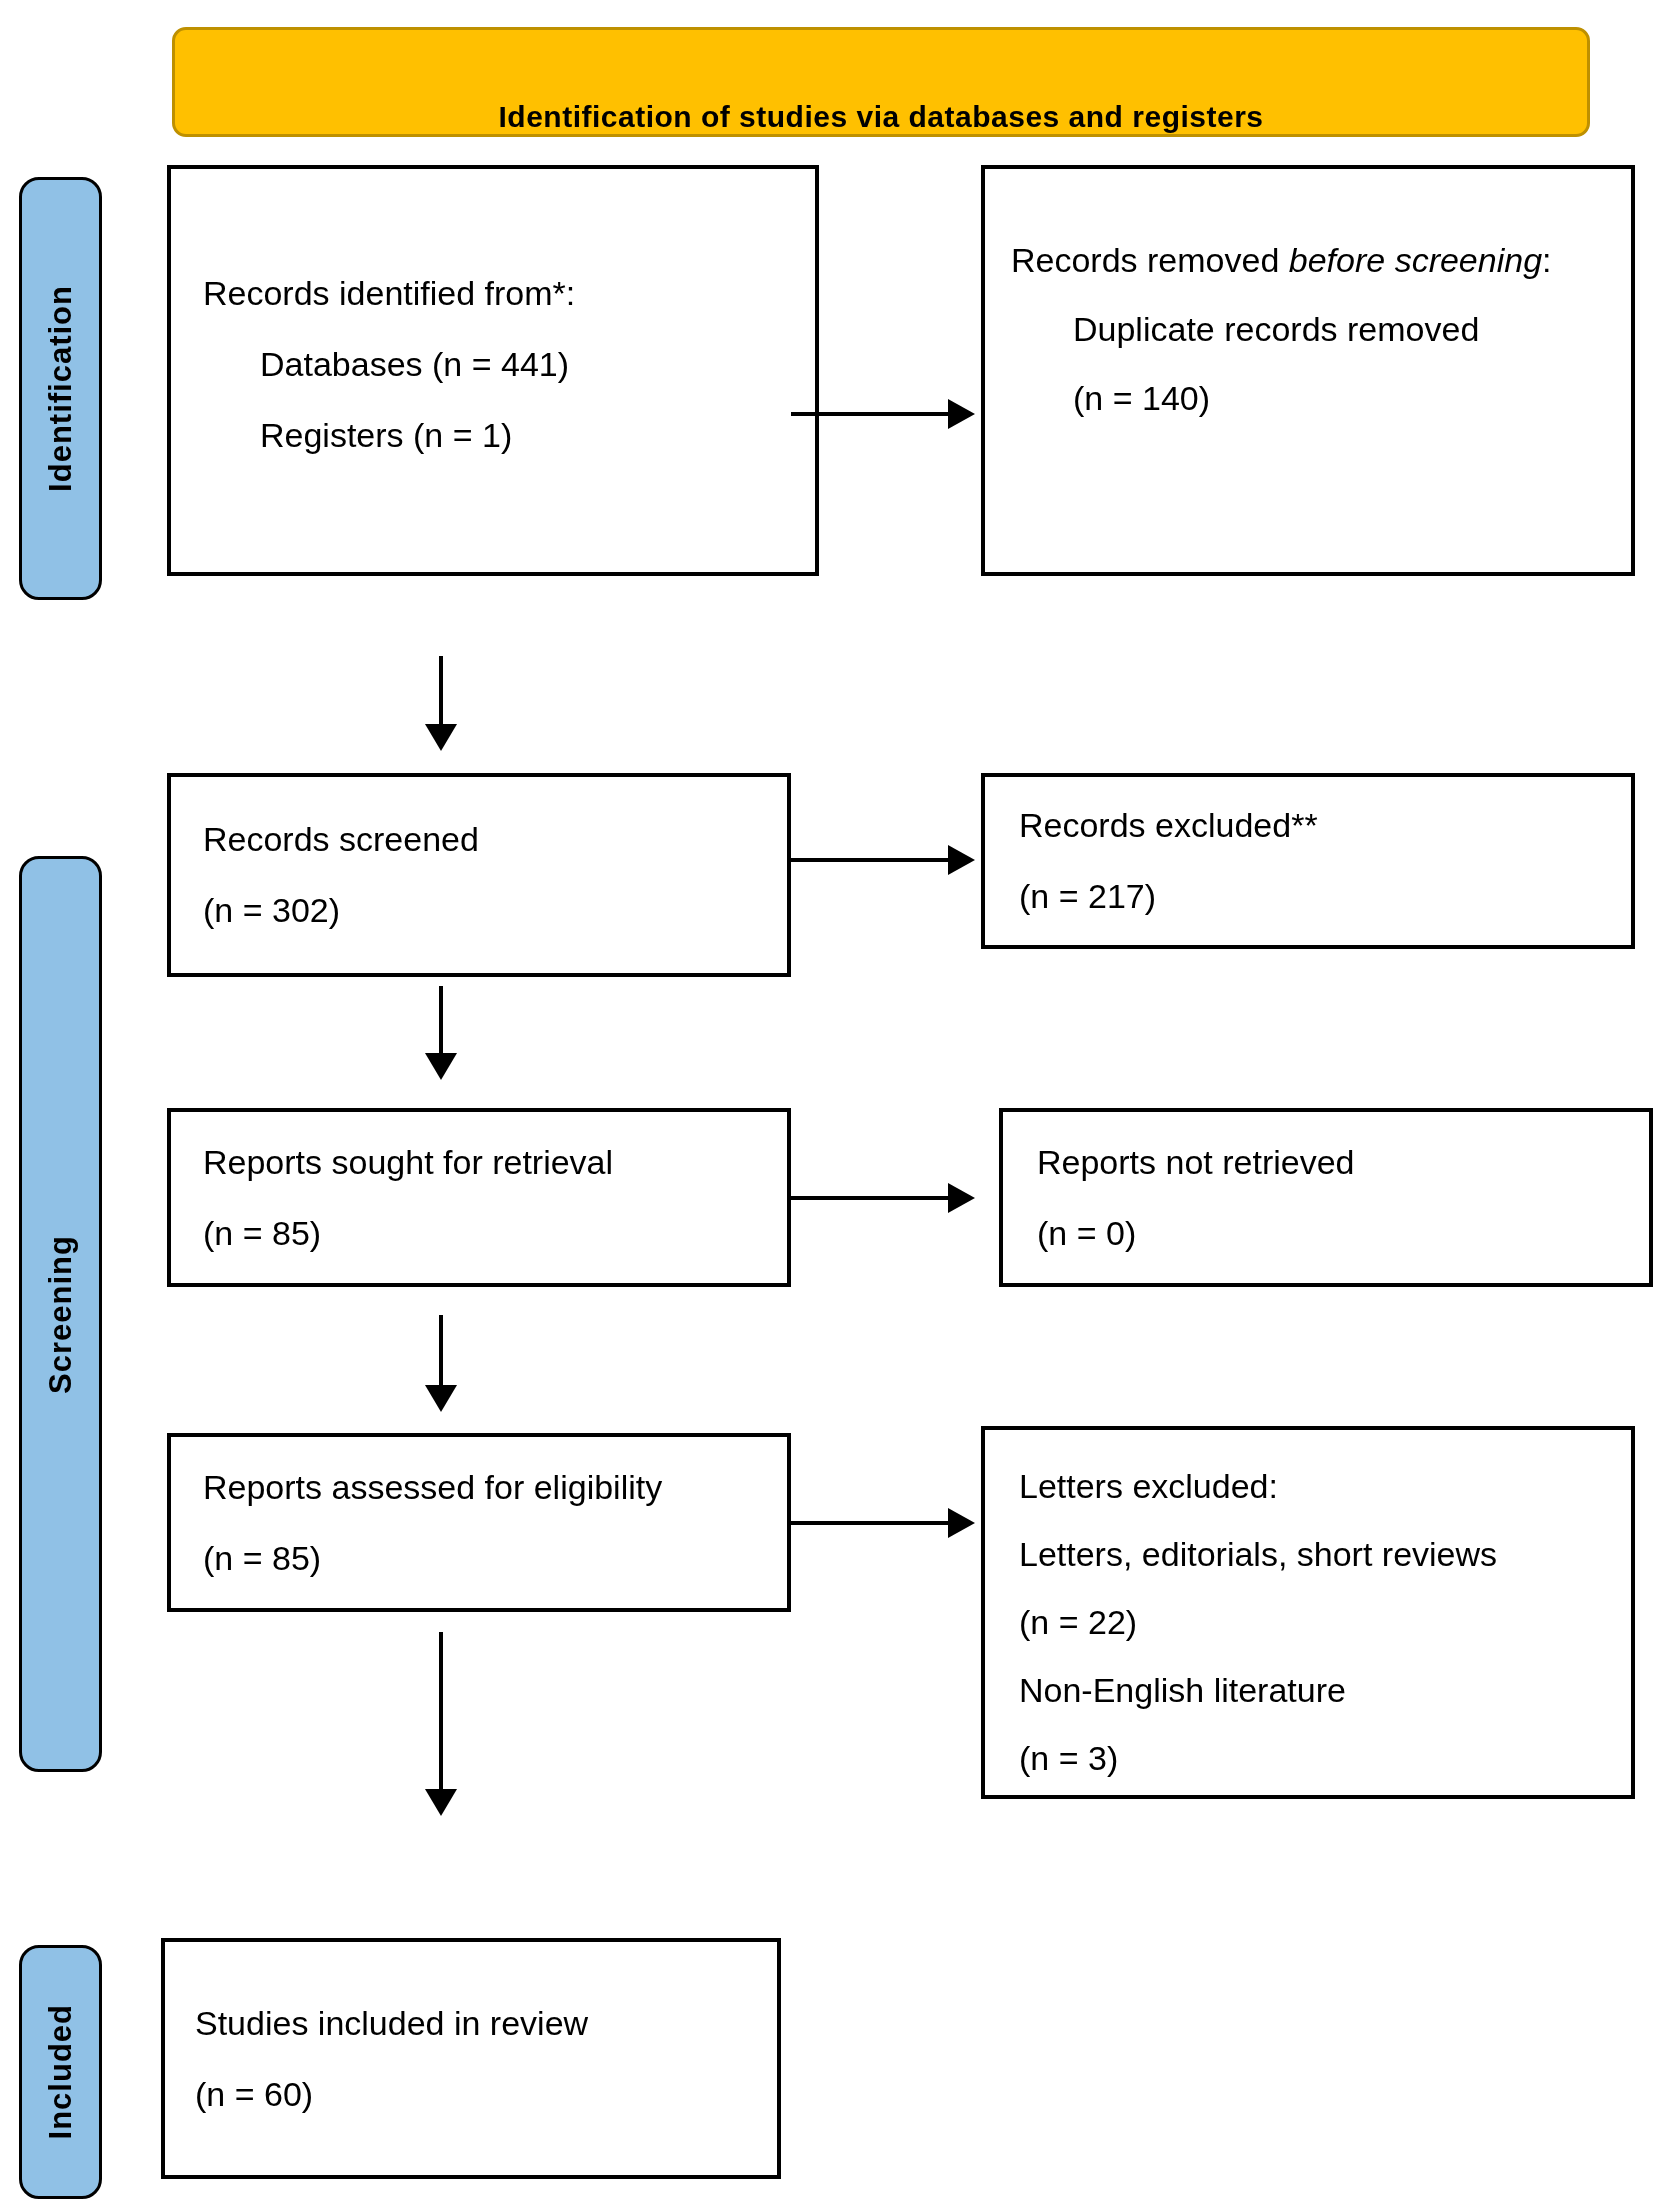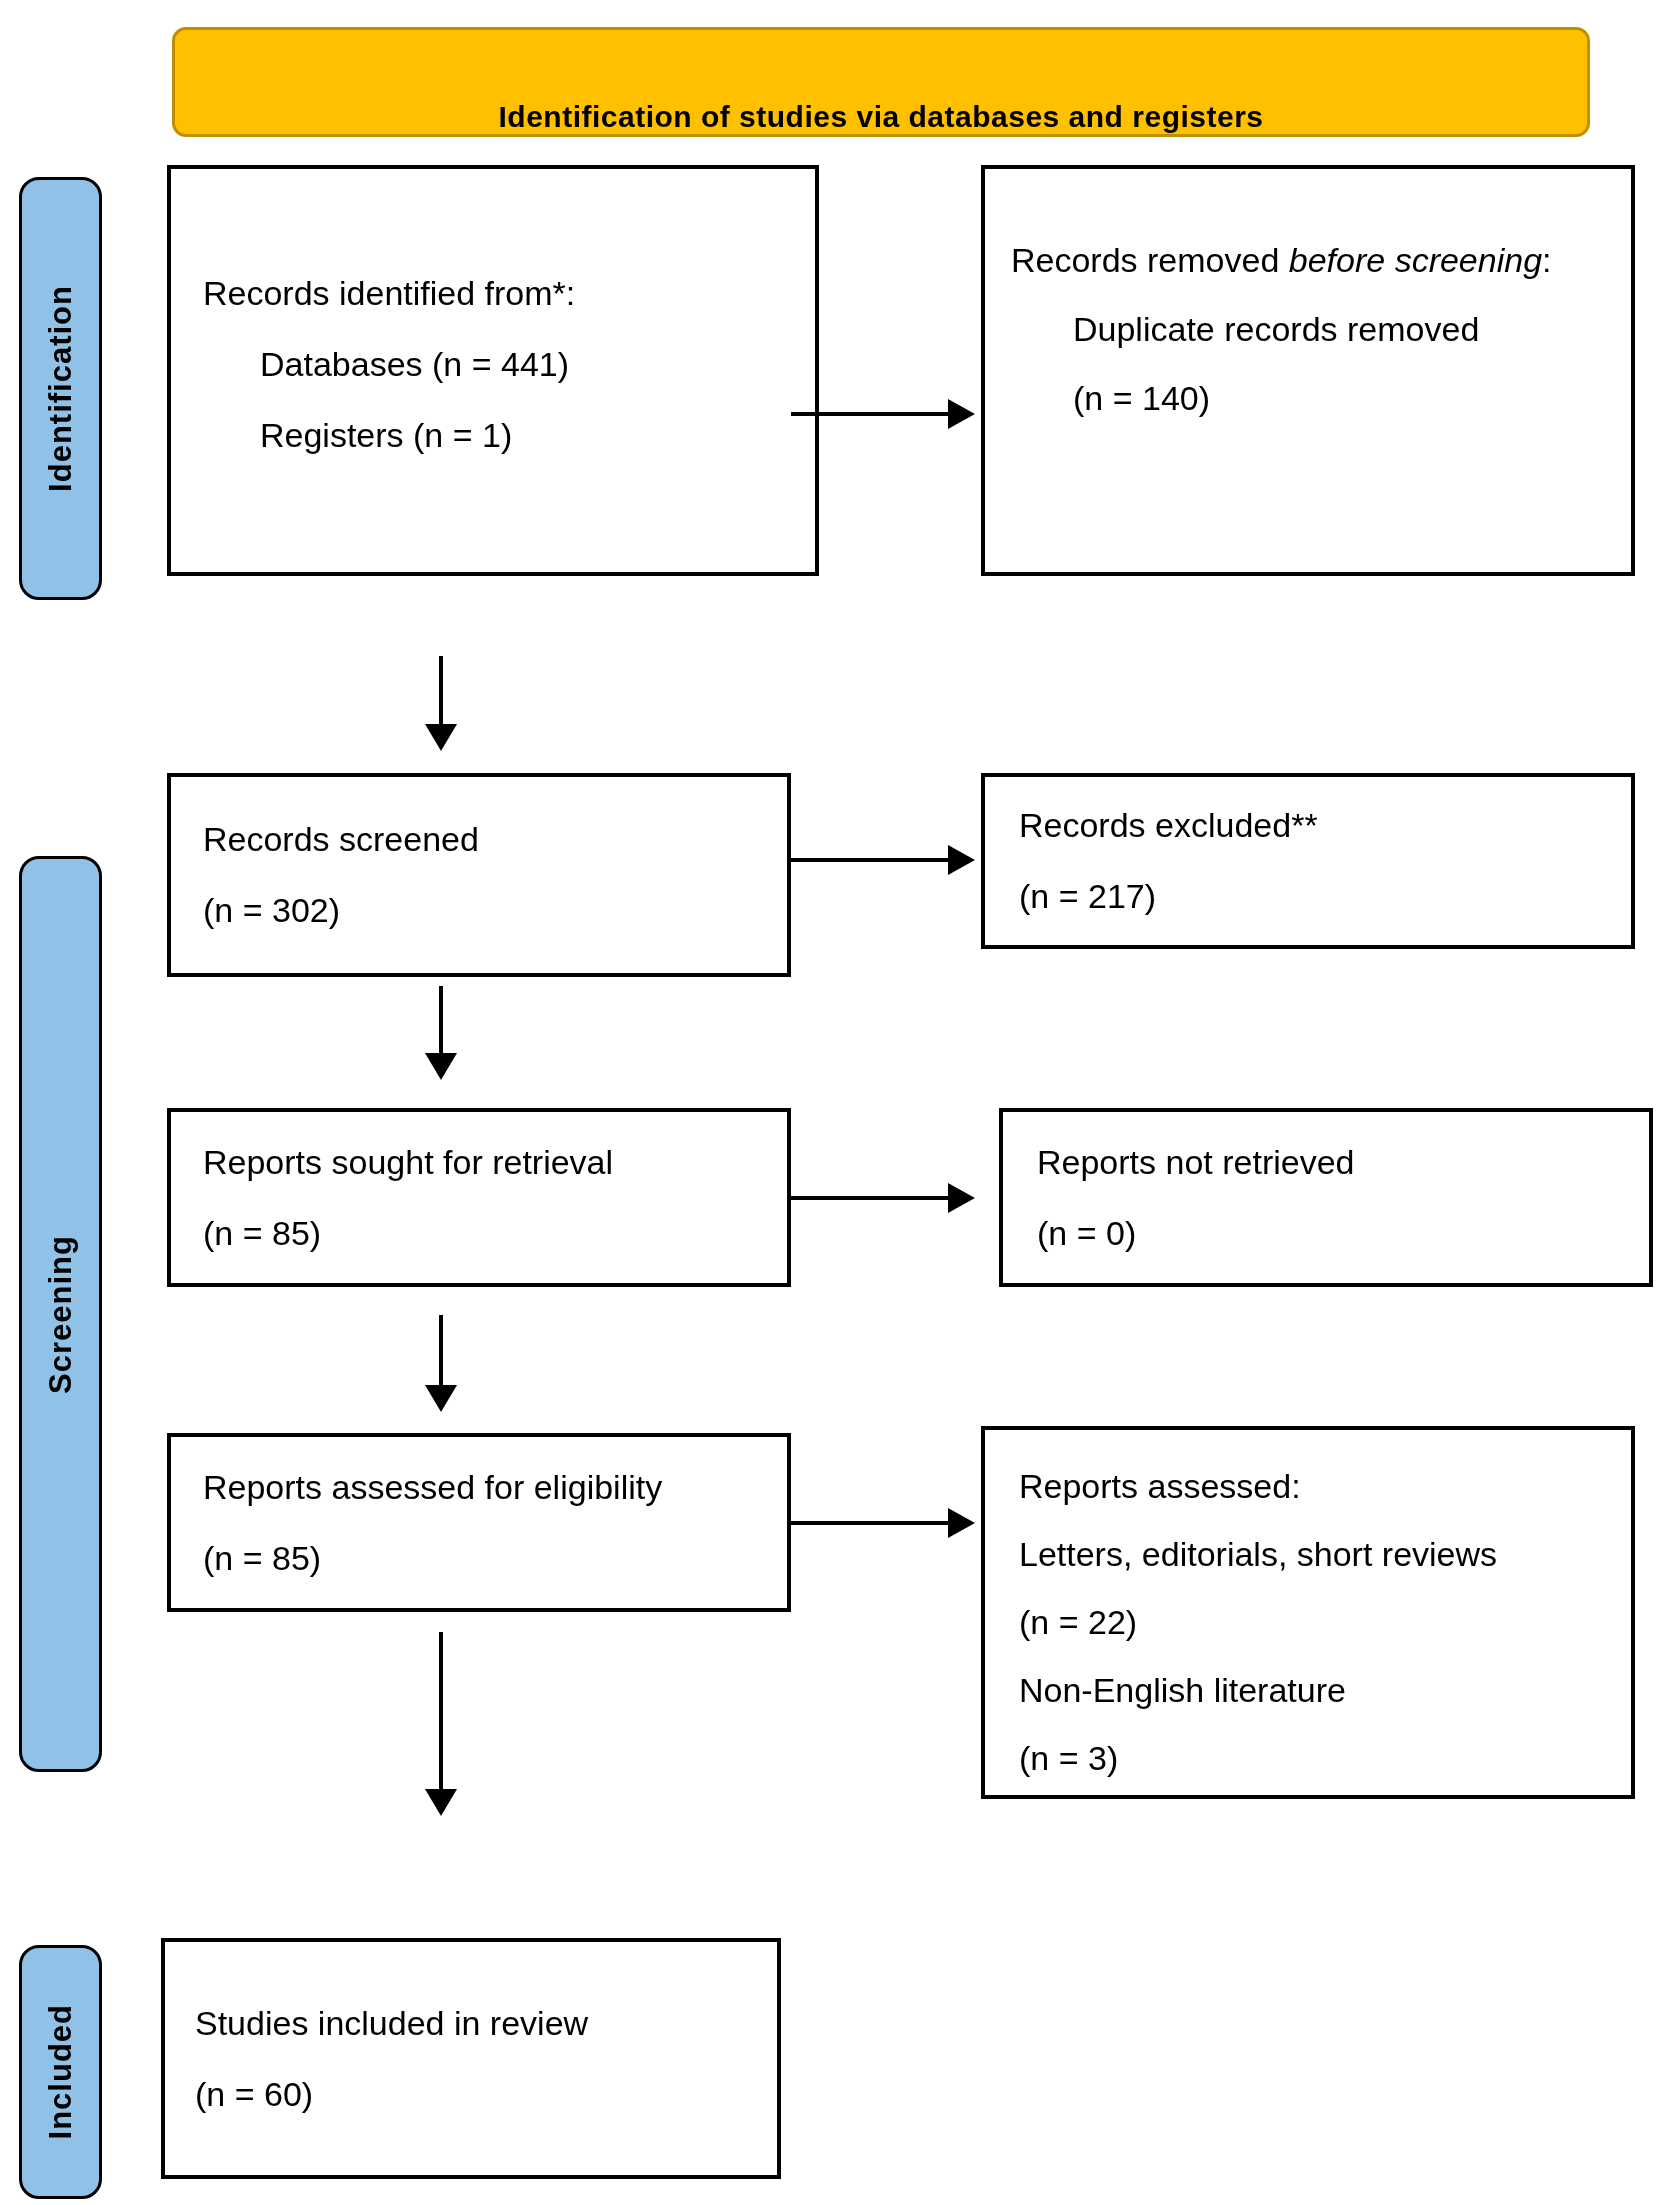--- a/index.html
+++ b/index.html
@@ -134,21 +134,21 @@
     <div class="line">Reports not retrieved</div>
     <div class="line">(n = 0)</div>
   </div>
 
   <div class="box b7 centered">
     <div class="line">Reports assessed for eligibility</div>
     <div class="line">(n = 85)</div>
   </div>
 
   <div class="box b8">
-    <div class="line">Reports assessed:</div>
+    <div class="line">Letters excluded:</div>
     <div class="line">Letters, editorials, short reviews</div>
     <div class="line">(n = 22)</div>
     <div class="line">Non-English literature</div>
     <div class="line">(n = 3)</div>
   </div>
 
   <div class="box b9 centered">
     <div class="line">Studies included in review</div>
     <div class="line">(n = 60)</div>
   </div>

